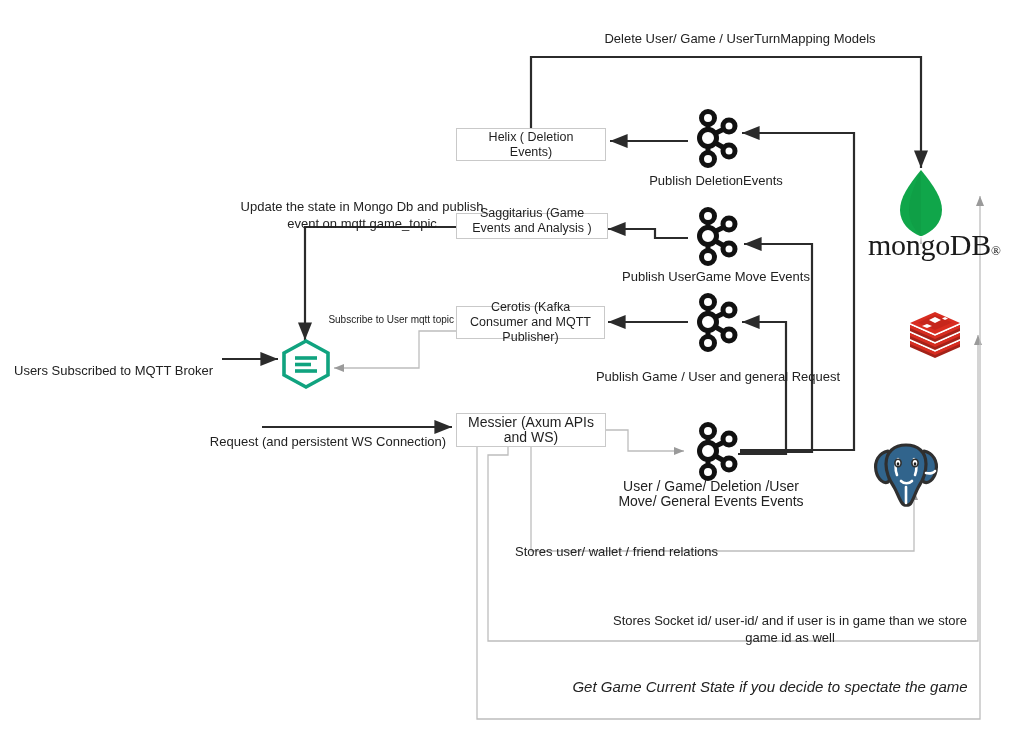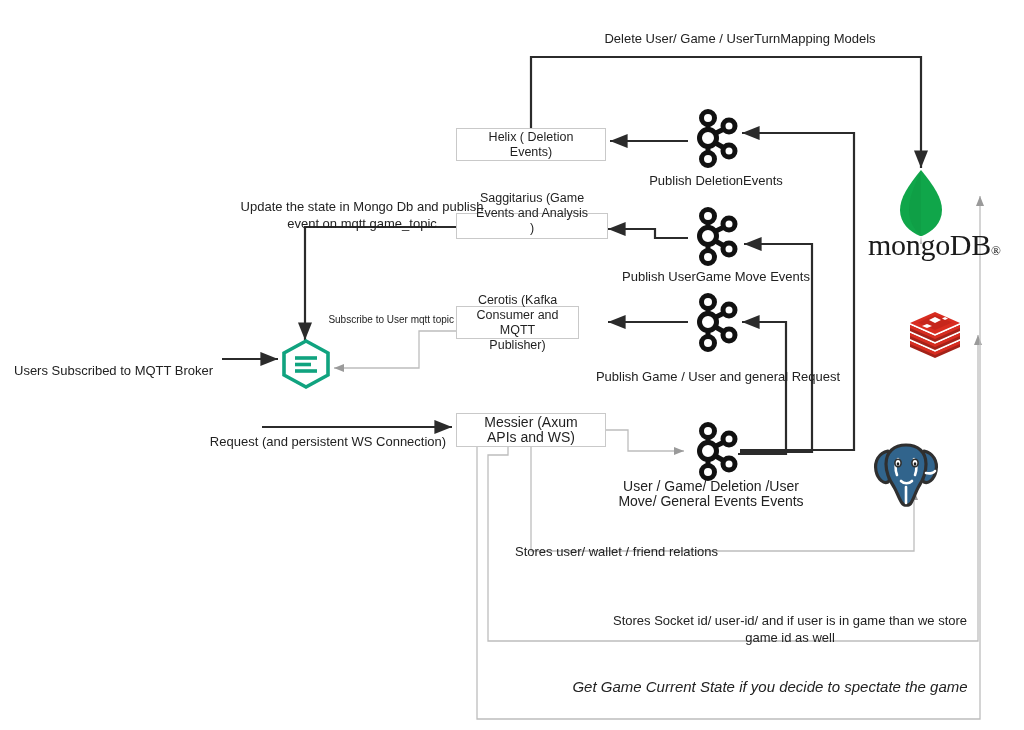--- a/index.html
+++ b/index.html
@@ -30,21 +30,21 @@
     box-sizing: border-box;
     background: #ffffff;
     border: 1px solid #c9c9c9;
     display: flex;
     align-items: center;
     justify-content: center;
     text-align: center;
     font-size: 12.5px;
     line-height: 15px;
     color: #1f1f1f;
-    padding: 2px 17px;
+    padding: 2px 9px;
     z-index: 4;
   }
   .edge-label {
     position: absolute;
     font-size: 13px;
     line-height: 17px;
     color: #222222;
     text-align: center;
     z-index: 5;
     background: transparent;
@@ -129,21 +129,21 @@
   </svg>
 
   <div class="node-box" style="left:456px; top:128px; width:150px; height:33px;">
     <span>Helix ( Deletion Events)</span>
   </div>
 
   <div class="node-box" style="left:456px; top:213px; width:152px; height:26px;align-items:flex-end;">
     <span>Saggitarius (Game Events and Analysis )</span>
   </div>
 
-  <div class="node-box" style="left:456px; top:306px; width:123px; height:33px;">
+  <div class="node-box" style="left:456px; top:306px; width:149px; height:33px;">
     <span>Cerotis (Kafka Consumer and MQTT Publisher)</span>
   </div>
 
   <div class="node-box" style="left:456px; top:413px; width:150px; height:34px; font-size:14px;">
     <span>Messier (Axum APIs and WS)</span>
   </div>
 
   <div class="icon-wrap" style="left:686px; top:107px; width:58px; height:62px;">
     <svg viewBox="0 0 58 62" width="58" height="62">
       <g stroke="#111" fill="none" stroke-width="5">

